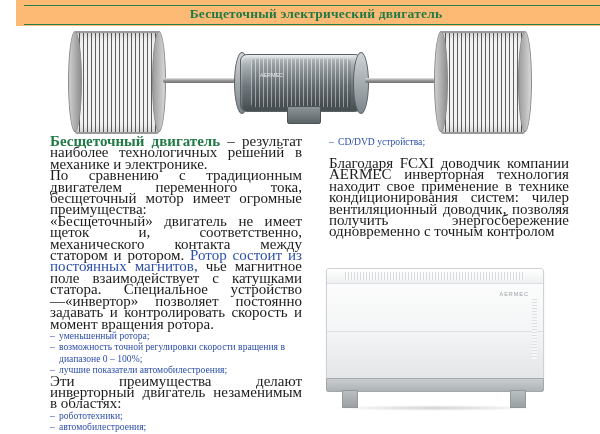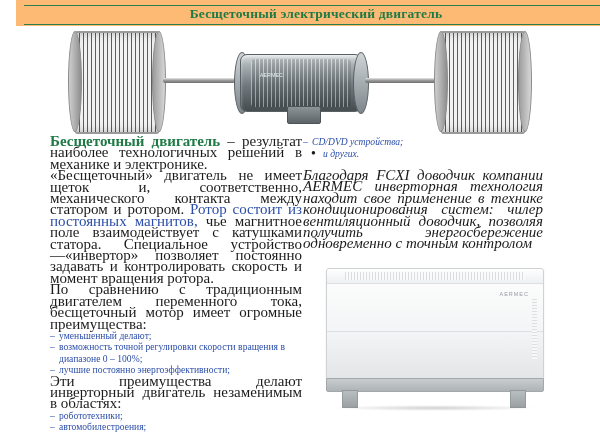--- a/index.html
+++ b/index.html
@@ -145,23 +145,22 @@
   }
 
   
   .col-left {
     position: absolute;
     left: 50px; top: 136px;
     width: 252px;
   }
   .col-right {
     position: absolute;
-    left: 303px; top: 136px;
+    left: 329px; top: 136px;
     width: 240px;
-    font-style: italic;
   }
   .para {
     font-family: "Liberation Serif", serif;
     font-size: 15px;
     line-height: 11.4px;
     color: #1b1b1b;
     text-align: justify;
     margin: 0 0 0 0;
   }
   .b-green {
@@ -320,43 +319,42 @@
   <div class="motor-label">AERMEC</div>
   <div class="motor-box"></div>
   <div class="motor-cap motor-cap-r"></div>
   <div class="shaft shaft-r"></div>
   <div class="fan fan-right"></div>
 </div>
 
 <div class="col-left">
   <p class="para"><span class="b-green">Бесщеточный двигатель</span><span> – результат наиболее технологичных решений в механике и электронике.</span></p>
 
+  <p class="para">По сравнению с традиционным двигателем переменного тока, бесщеточный мотор имеет огромные преимущества:</p>
+
   <p class="para"><span>«Бесщеточный» двигатель не имеет щеток и, соответственно, механического контакта между статором и ротором. </span><span class="t-blue">Ротор состоит из постоянных магнитов,</span><span> чье магнитное поле взаимодействует с катушками статора. Специальное устройство —«инвертор» позволяет постоянно задавать и контролировать скорость и момент вращения ротора.</span></p>
 
-  <p class="para">По сравнению с традиционным двигателем переменного тока, бесщеточный мотор имеет огромные преимущества:</p>
-
   <ul class="list">
-    <li>уменьшенный делают;</li>
+    <li>уменьшенный ротора;</li>
     <li>возможность точной регулировки скорости вращения в диапазоне 0 – 100%;</li>
-    <li>лучшие постоянно энергоэффективности;</li>
+    <li>лучшие показатели автомобилестроения;</li>
   </ul>
 
   <p class="para">Эти преимущества делают инверторный двигатель незаменимым в областях:</p>
 
   <ul class="list">
     <li>робототехники;</li>
     <li>автомобилестроения;</li>
     <li>высокоточных устройств;</li>
   </ul>
 </div>
 
 <div class="col-right">
   <ul class="bullet-list">
     <li class="dash">CD/DVD устройства;</li>
-    <li class="dot">и других.</li>
   </ul>
 
   <div class="spacer-10"></div>
 
   <p class="para">Благодаря FCXI доводчик компании AERMEC инверторная технология находит свое применение в технике кондиционирования систем: чилер вентиляционный доводчик, позволяя получить энергосбережение одновременно с точным контролом</p>
 </div>
 
 <div class="product">
   <div class="prod-body">
     <div class="prod-top-strip">

